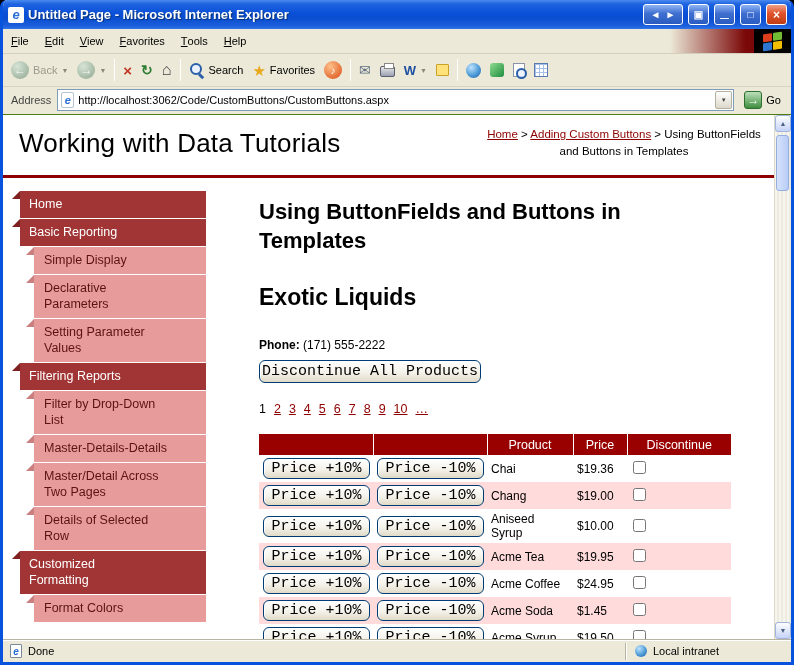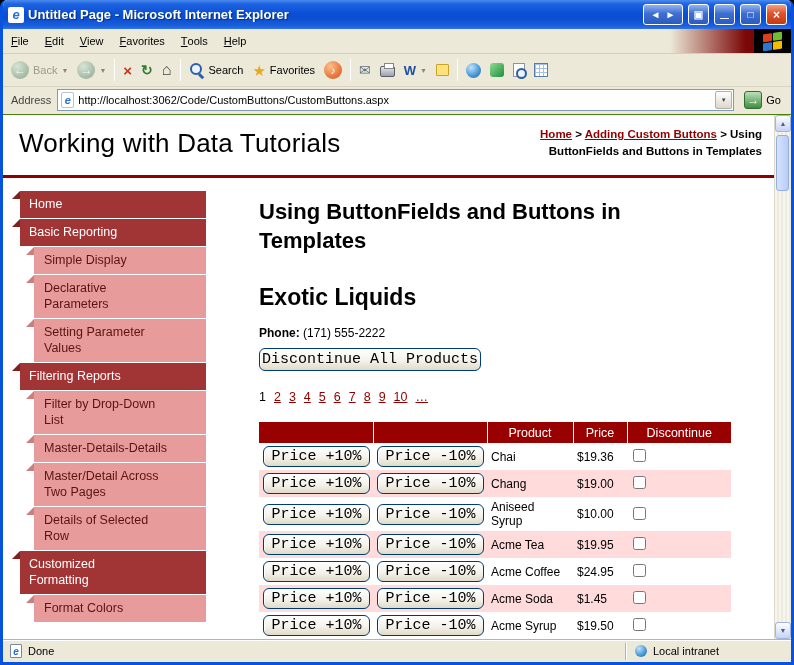--- a/index.html
+++ b/index.html
@@ -87,36 +87,36 @@
   .go-btn{display:flex;align-items:center;gap:4px;font-size:11px;padding:1px 4px;cursor:default;}
   .goico{width:18px;height:18px;border-radius:3px;border:1px solid #2E6E2E;color:#fff;font-weight:bold;font-size:12px;
     background:linear-gradient(180deg,#BCE0BC,#3E8E3E);display:flex;align-items:center;justify-content:center;}
 
   
   .content{flex:1 1 auto;display:flex;min-height:0;background:#fff;}
   .page{flex:1;overflow:hidden;position:relative;background:#fff;}
 
   .page-header{position:relative;height:63px;border-bottom:3px solid #8E0000;padding:13px 14px 0 16px;}
   .site-title{font-size:26px;color:#000;letter-spacing:.2px;}
-  .breadcrumb{position:absolute;top:11px;right:12px;width:276px;font-size:11.5px;font-weight:bold;line-height:1.45;color:#000;text-align:right;}
+  .breadcrumb{position:absolute;top:11px;right:12px;width:276px;font-size:11.5px;font-weight:normal;line-height:1.45;color:#000;text-align:center;}
   .crumb-link{color:#8E0000;text-decoration:underline;cursor:pointer;}
   .crumb-sep{color:#000;}
 
   .page-body{display:flex;padding-top:13px;}
   .sidebar{width:186px;margin-left:17px;flex:0 0 auto;}
   .nav-item{position:relative;margin-bottom:1px;line-height:16px;font-size:12.5px;cursor:pointer;}
   .nav-top{background:var(--nav-dark);color:#fff;padding:5px 50px 6px 9px;}
   .nav-sub{background:var(--nav-light);color:#5A1313;margin-left:14px;padding:5px 32px 6px 10px;}
   .nav-top::before{content:"";position:absolute;left:-8px;top:0;border-bottom:8px solid #7E2020;border-left:8px solid transparent;}
   .nav-sub::before{content:"";position:absolute;left:-8px;top:0;border-bottom:8px solid #C97F7F;border-left:8px solid transparent;}
 
   .main{margin-left:53px;width:482px;}
   .main h1{font-size:22px;line-height:29px;margin-top:6px;max-width:474px;color:#000;}
   .supplier{font-size:23px;font-weight:bold;margin-top:29px;}
-  .phone-row{margin-top:15px;font-size:12px;}
+  .phone-row{margin-top:27px;font-size:12px;}
   .phone-label{font-weight:bold;}
 
   .xp-button{font-family:Liberation Mono, monospace;font-size:15px;height:23px;border:1px solid #003C74;border-radius:6px;color:#000;
     background:linear-gradient(180deg,#FFFFFF 0%,#F4F2EA 55%,#E0DAC8 100%);box-shadow:inset 1px 1px 0 #fff;cursor:pointer;}
   .discontinue{display:block;width:222px;margin-top:8px;}
 
   .pager{margin-top:19px;font-size:12.5px;display:flex;gap:8px;align-items:center;}
   .pg-current{color:#000;}
   .pg-link{color:#8E0000;text-decoration:underline;cursor:pointer;}
 

